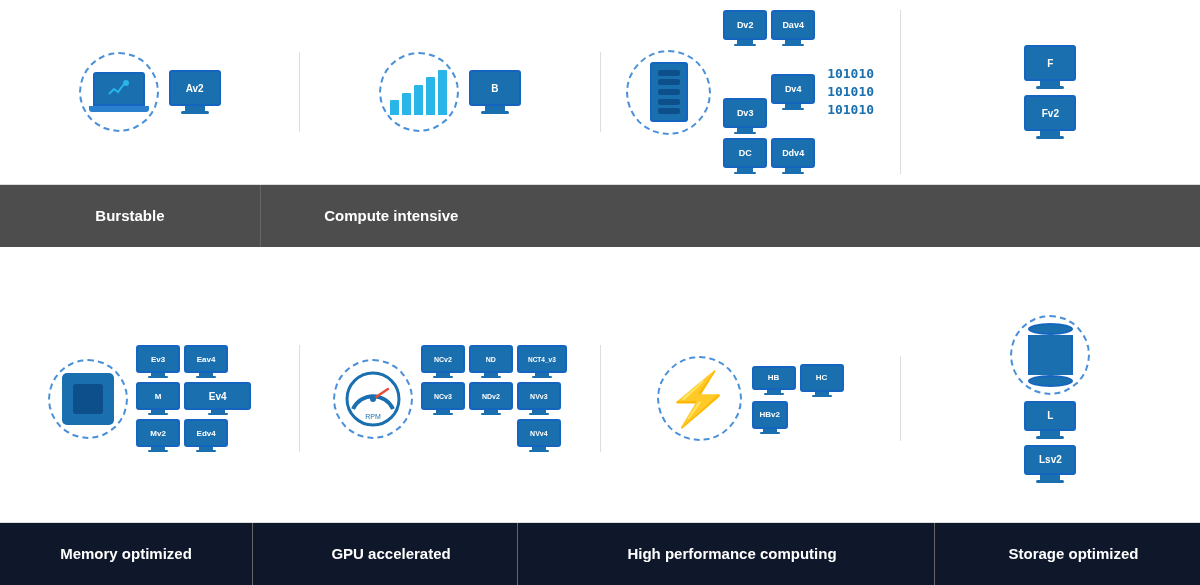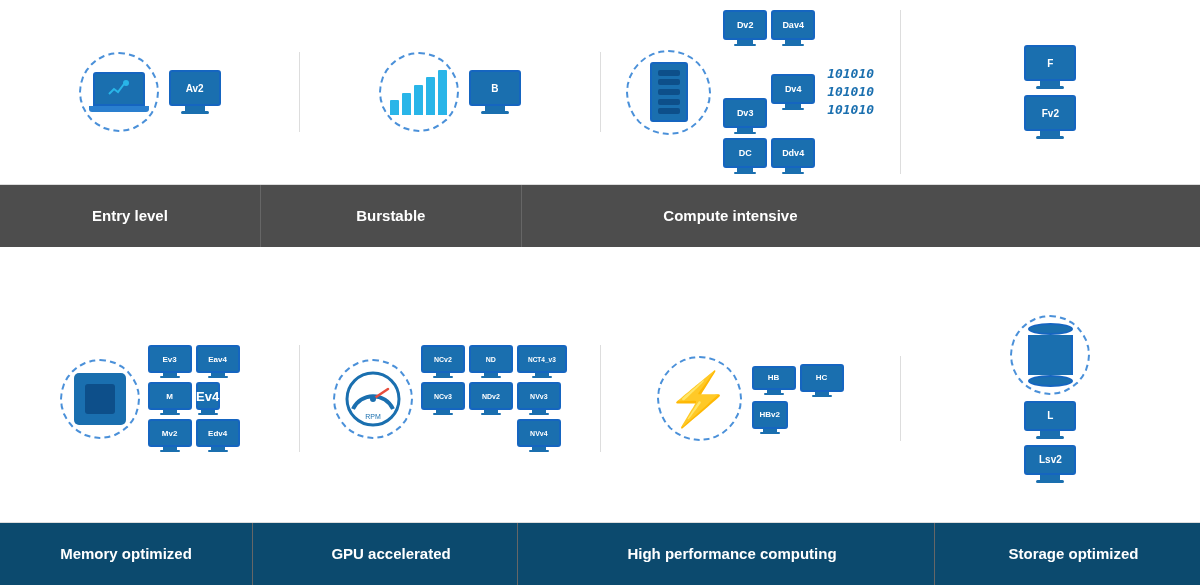--- a/index.html
+++ b/index.html
@@ -59,21 +59,21 @@
       flex: 1.3;
       padding: 20px 0;
       border-bottom: 1px solid #ddd;
       margin-top: 28px;
     }
 
     
     .label-row-bottom {
       display: grid;
       grid-template-columns: 1fr 1fr 1.6fr 1fr;
-      background: #0c4a6e;
+      background: #0f172a;
       color: #fff;
       font-size: 15px;
       font-weight: 600;
       text-align: center;
       min-height: 62px;
       gap: 12px;
     }
 
     
     .dashed-circle {
@@ -354,41 +354,40 @@
             <div class="monitor-base" style="width:22px;height:2px;"></div>
           </div>
           <div class="monitor monitor-sm">
             <div class="monitor-screen" style="width:44px;height:30px;font-size:9px;position:relative;">Ddv4</div>
             <div class="monitor-stand" style="width:16px;height:4px;"></div>
             <div class="monitor-base" style="width:22px;height:2px;"></div>
           </div>
         </div>
       </div>
 
-      <div style="display:flex;flex-direction:column;align-items:center;gap:4px;font-style:italic;">
+      <div style="display:flex;flex-direction:column;align-items:center;gap:4px;">
         <div class="binary-text">101010<br>101010<br>101010</div>
       </div>
     </div>
 
     <div class="icon-section" style="flex-direction:column;gap:6px;">
       <div class="monitor monitor-md">
         <div class="monitor-screen" style="width:52px;height:36px;font-size:10px;">F</div>
         <div class="monitor-stand"></div>
         <div class="monitor-base"></div>
       </div>
       <div class="monitor monitor-md">
         <div class="monitor-screen" style="width:52px;height:36px;font-size:10px;">Fv2</div>
         <div class="monitor-stand"></div>
         <div class="monitor-base"></div>
       </div>
     </div>
   </div>
 
   <div class="label-row">
-    <div class="label-cell">Entry level</div>
     <div class="label-cell">Burstable</div>
     <div class="label-cell">Compute intensive</div>
   </div>
 
   <div class="icon-row-bottom">
 
     <div class="icon-section" style="gap:8px;">
       <div class="dashed-circle" style="width:80px;height:80px;">
         <div class="chip-icon">
           <div class="chip-inner"></div>
@@ -408,21 +407,21 @@
             <div class="monitor-base" style="width:20px;height:2px;"></div>
           </div>
         </div>
         <div class="monitor-row">
           <div class="monitor monitor-sm">
             <div class="monitor-screen" style="width:44px;height:28px;font-size:8px;">M</div>
             <div class="monitor-stand" style="width:14px;height:3px;"></div>
             <div class="monitor-base" style="width:20px;height:2px;"></div>
           </div>
           <div class="monitor monitor-sm">
-            <div class="monitor-screen" style="width:24px;height:28px;font-size:13px;position:relative;">Ev4</div>
+            <div class="monitor-screen" style="width:67px;height:28px;font-size:10px;position:relative;">Ev4</div>
             <div class="monitor-stand" style="width:14px;height:3px;"></div>
             <div class="monitor-base" style="width:20px;height:2px;"></div>
           </div>
         </div>
         <div class="monitor-row">
           <div class="monitor monitor-sm">
             <div class="monitor-screen" style="width:44px;height:28px;font-size:8px;">Mv2</div>
             <div class="monitor-stand" style="width:14px;height:3px;"></div>
             <div class="monitor-base" style="width:20px;height:2px;"></div>
           </div>

